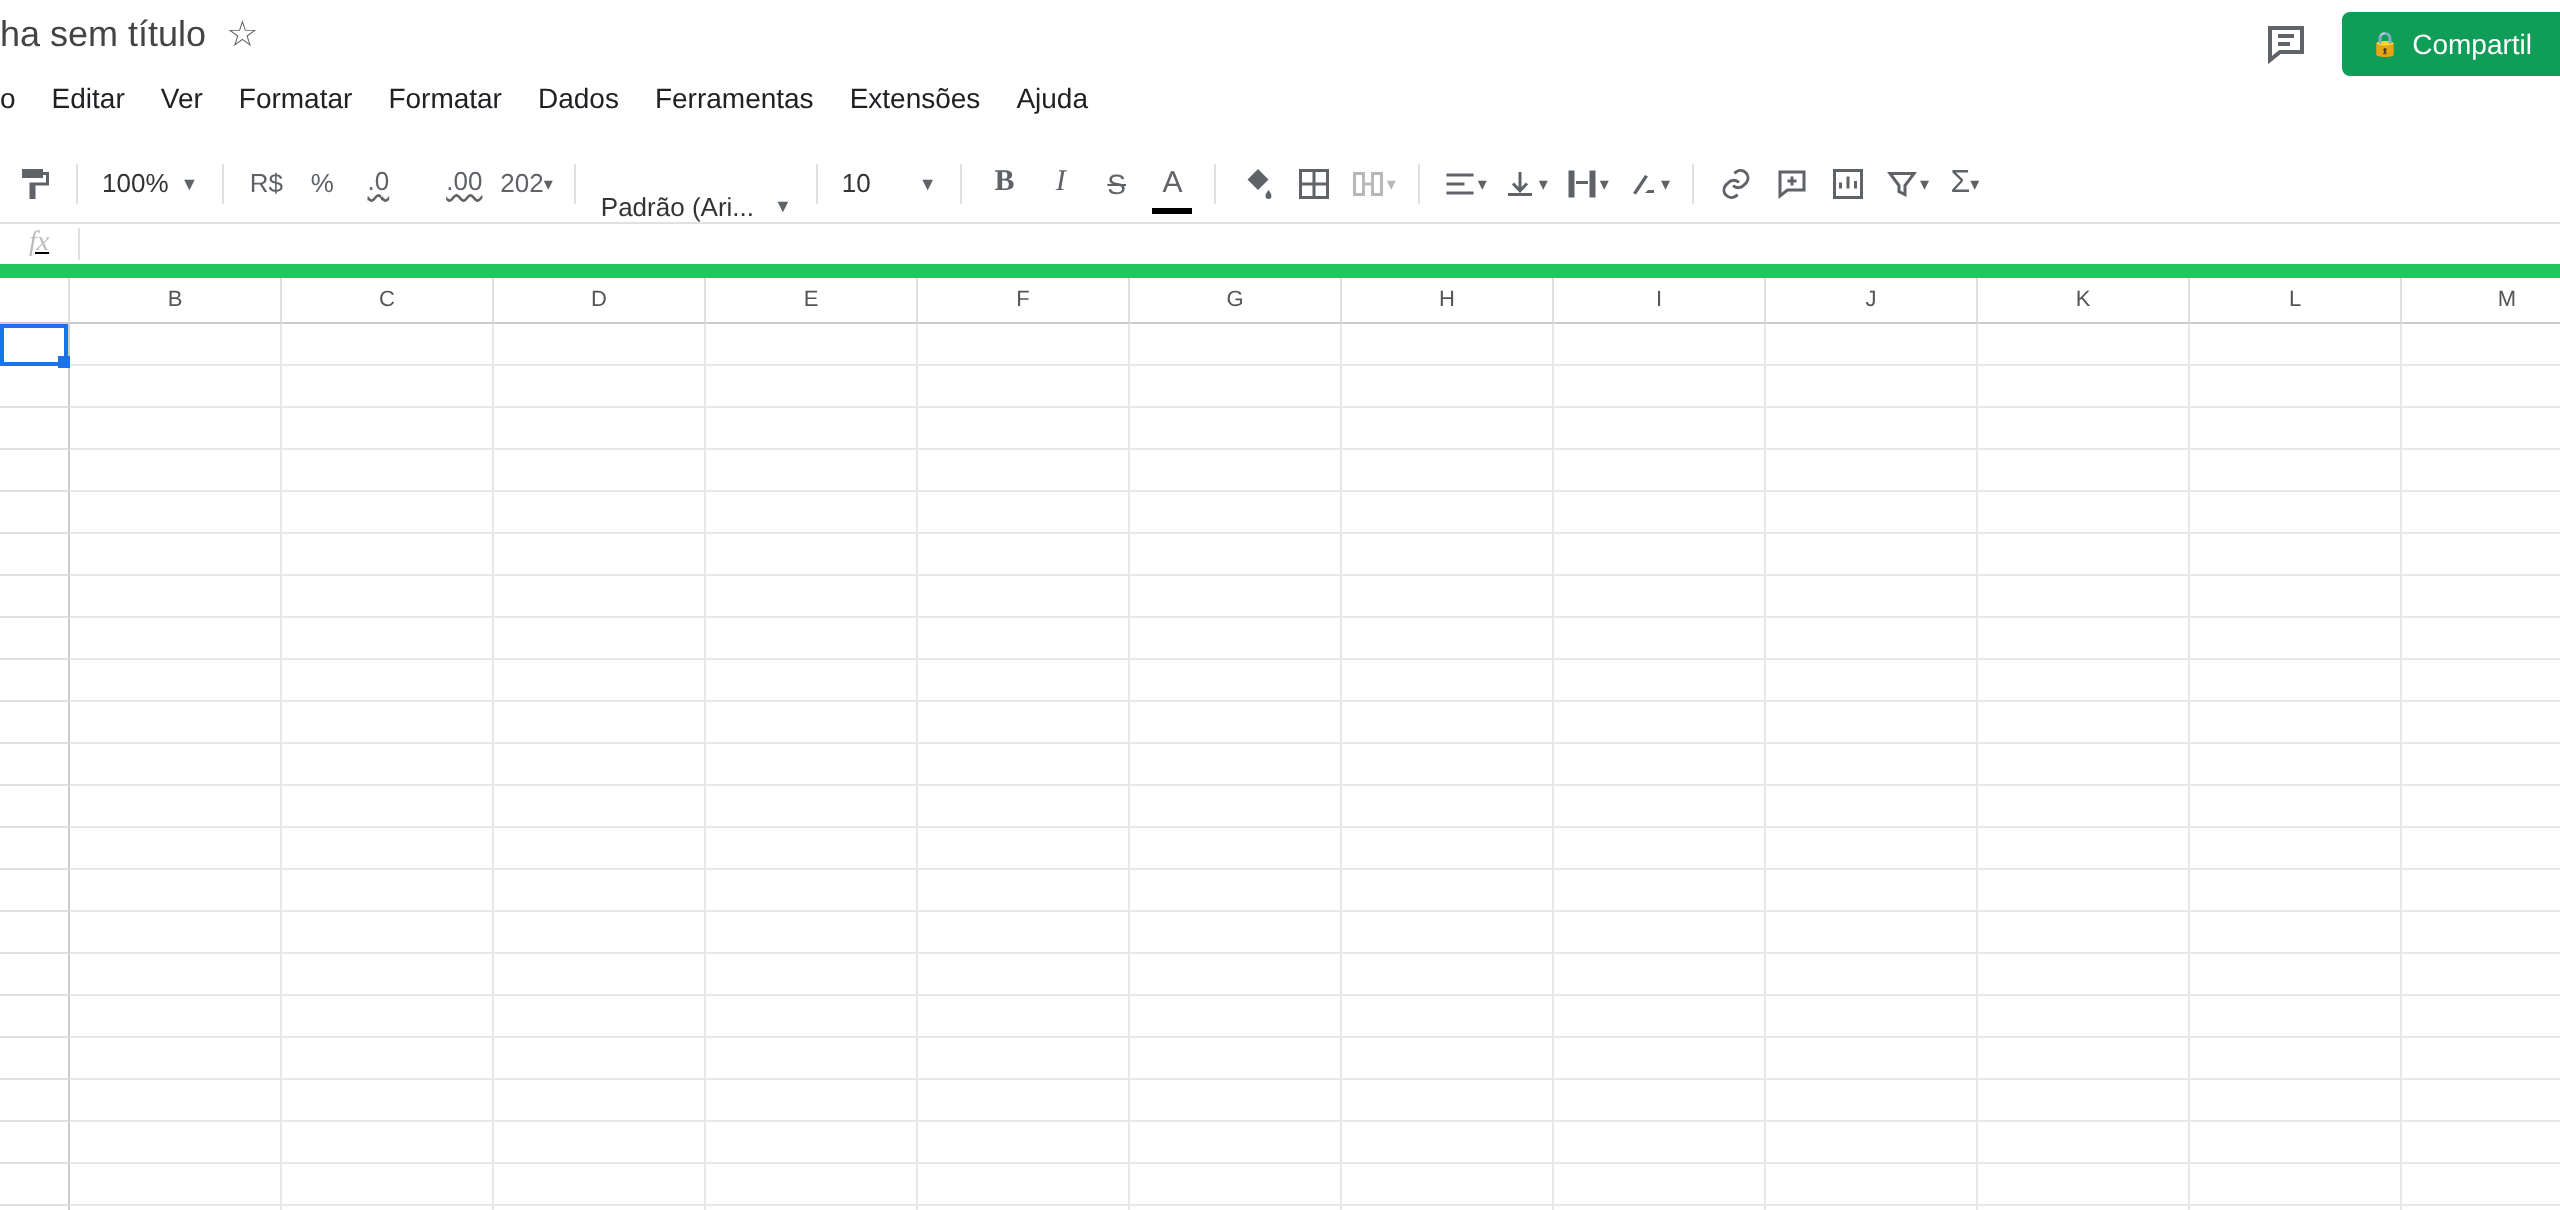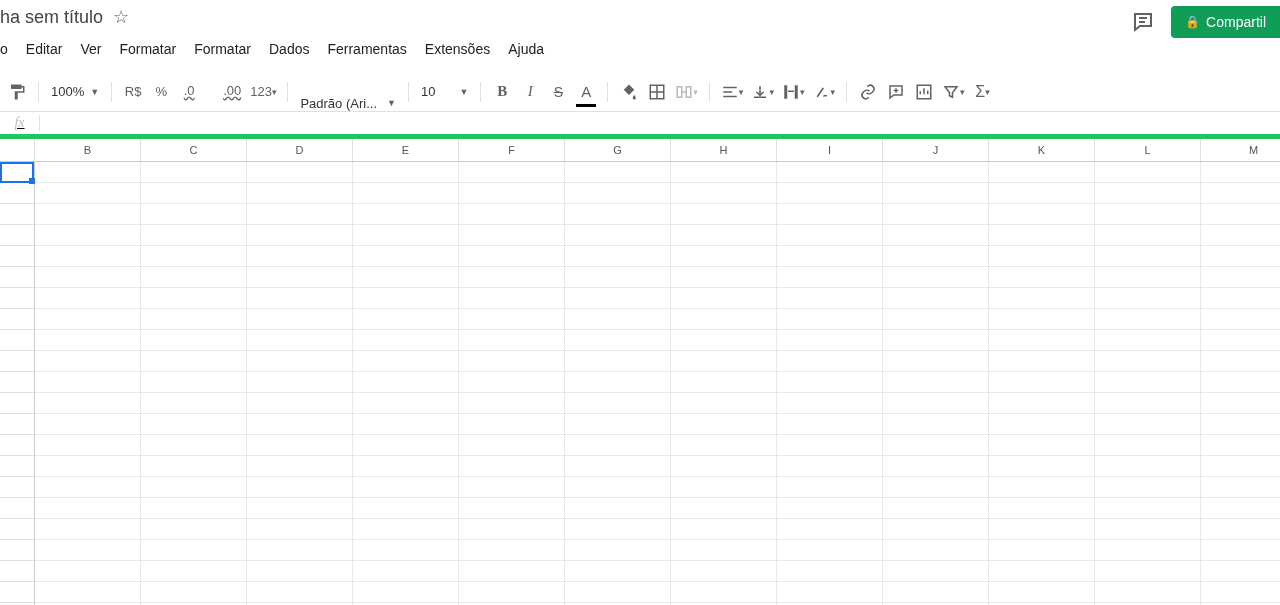--- a/index.html
+++ b/index.html
@@ -28,21 +28,21 @@
   .tb-btn svg { width: 18px; height: 18px; fill: #5f6368; }
   .tb-sep { width: 1px; height: 20px; background: #e0e0e0; margin: 0 6px; }
   .zoom { display: flex; align-items: center; gap: 6px; font-size: 13px; color: #333; padding: 0 4px; cursor: pointer; }
   .font-sel { display: flex; align-items: center; gap: 10px; font-size: 13px; color: #333; padding: 0 4px; cursor: pointer; min-width: 90px; margin-top: 23px; }
   .size-sel { display: flex; align-items: center; gap: 24px; font-size: 13px; color: #333; padding: 0 4px; cursor: pointer; min-width: 50px; justify-content: space-between; }
   .dd { font-size: 9px; color: #5f6368; }
   .text-color-underline { position: relative; }
   .text-color-underline::after { content:''; position:absolute; bottom:-2px; left:3px; right:3px; height:3px; background:#000; }
 
   
-  .formula-bar { display: flex; align-items: center; height: 27px; border-bottom: 5px solid #22c55e; text-decoration: underline; }
+  .formula-bar { display: flex; align-items: center; height: 27px; border-bottom: 7px solid #22c55e; text-decoration: underline; }
   .fx { width: 40px; text-align: center; font-style: italic; font-family: serif; color: #bbb; font-size: 14px; border-right: 1px solid #e0e0e0; }
   .formula-input { flex: 1; border: none; outline: none; padding: 0 8px; font-size: 13px; height: 100%; }
 
   
   .grid { position: relative; }
   .col-headers { display: flex; height: 23px; }
   .corner { width: 35px; flex: 0 0 35px; border-right: 1px solid #e0e0e0; border-bottom: 1px solid #ccc; background: #fff; }
   .col-h { width: 106px; flex: 0 0 106px; border-right: 1px solid #e0e0e0; border-bottom: 1px solid #ccc; text-align: center; font-size: 11px; color: #555; line-height: 23px; background: #fff; cursor: pointer; }
   .rows { }
   .row { display: flex; height: 21px; }
@@ -96,21 +96,21 @@
     <span>100%</span>
     <span class="dd">▼</span>
   </span>
   <span class="tb-sep"></span>
 
   <span class="tb-btn">R$</span>
   <span class="tb-btn">%</span>
   <span class="tb-btn" style="text-decoration-line:underline; text-decoration-style:wavy; transform:translateY(-1px);">.0</span>
   <span class="tb-btn" style="text-decoration-line:underline; text-decoration-style:wavy; transform:translateY(-1px);margin-left:15px;">.00</span>
   <span class="tb-btn">
-    <span>123</span>
+    <span>202</span>
       <span class="dd">▾</span>
   </span>
   <span class="tb-sep"></span>
 
   <span class="font-sel">
     <span>Padrão (Ari...</span>
     <span class="dd">▼</span>
   </span>
   <span class="tb-sep"></span>
 

